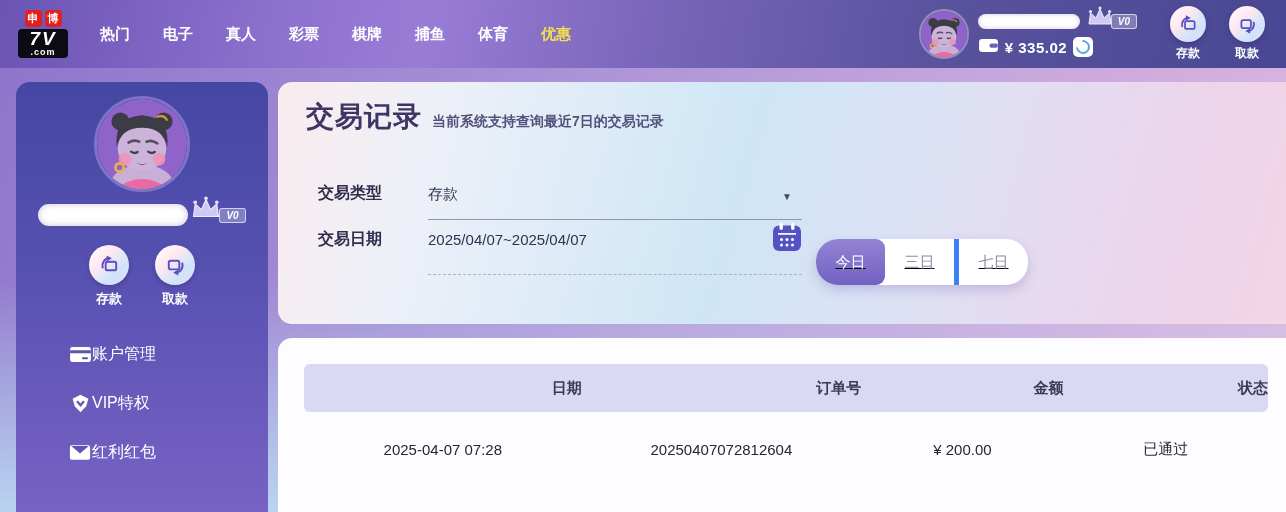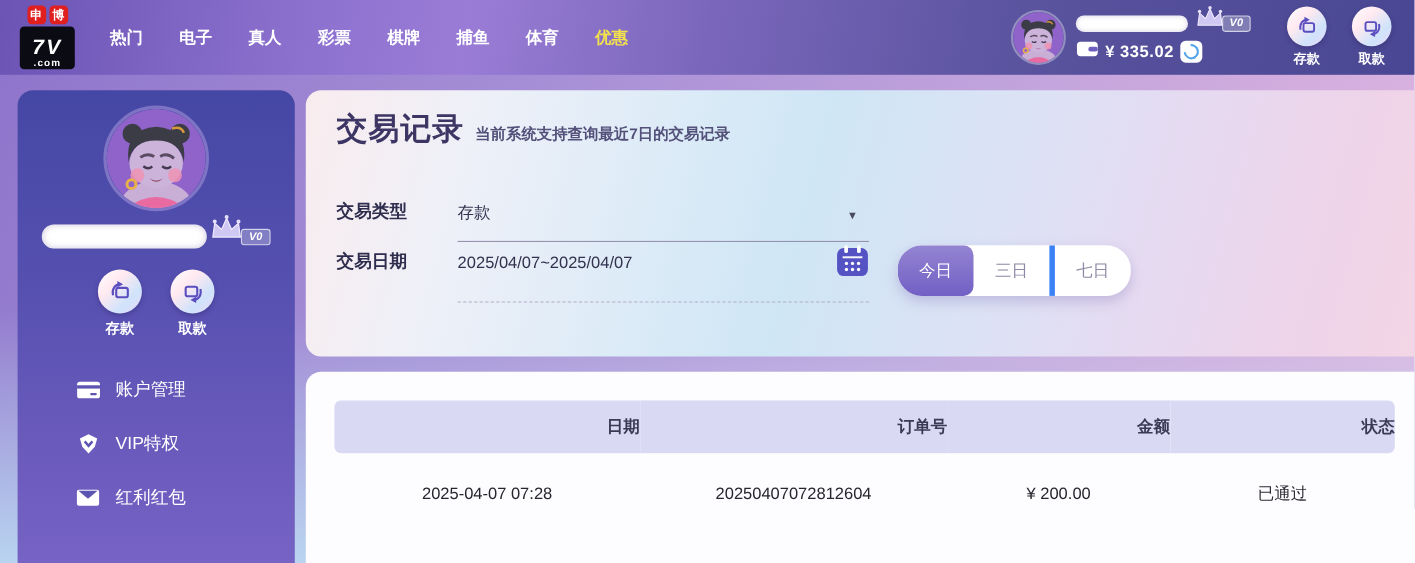--- a/index.html
+++ b/index.html
@@ -10,21 +10,21 @@
            linear-gradient(115deg,#8d74cb 0%,#a78fd6 35%,#bfa2dc 60%,#d4aede 82%,#e2bce2 100%);
   }
 
   
   .navbar { height:68px; display:flex; align-items:center;
             background:linear-gradient(100deg,#6b54b4 0%,#8d71cf 22%,#9a7cd6 33%,#7a67bb 50%,#5a539e 72%,#494793 100%); }
   .logo { margin-left:12px; width:62px; cursor:pointer; }
   .logo-badges { display:flex; gap:3px; justify-content:center; margin-bottom:2px; }
   .logo-badge { width:17px; height:17px; background:#e01f1f; border-radius:4px; color:#fff;
                 font-size:11px; font-weight:bold; display:flex; align-items:center; justify-content:center; }
-  .logo-box { background:#0b0b14; border-radius:4px; color:#fff; text-align:center; width:50px; margin:0 auto; padding:10px 0 2px; }
+  .logo-box { background:#0b0b14; border-radius:4px; color:#fff; text-align:center; width:50px; margin:0 auto; padding:0 0 2px; }
   .logo-name { font-size:19px; font-weight:bold; font-style:italic; letter-spacing:2px; line-height:19px; }
   .logo-suffix { font-size:9px; font-weight:bold; line-height:8px; letter-spacing:1px; }
 
   .nav-items { display:flex; gap:33px; margin-left:26px; }
   .nav-item { color:#fff; font-size:15px; font-weight:bold; cursor:pointer; white-space:nowrap; }
   .nav-item.active { color:#f2e14d; }
 
   .nav-right { margin-left:auto; display:flex; align-items:center; }
   .user-block { display:flex; align-items:center; gap:9px; }
   .avatar-sm { width:50px; height:50px; border-radius:50%; overflow:hidden;
@@ -62,44 +62,44 @@
   .sb-name-row { display:flex; align-items:center; margin-top:12px; }
   .name-pill-lg { width:150px; height:22px; border-radius:12px; background:#fff;
                   box-shadow:inset 0 0 7px rgba(130,110,170,.4); }
   .crown-lg { margin-left:2px; margin-top:-10px; }
   .sb-login { color:#dcd9f2; font-size:13px; margin-top:15px; }
   .sb-actions { display:flex; gap:26px; margin-top:19px; }
   .sb-qa { display:flex; flex-direction:column; align-items:center; cursor:pointer; }
   .sb-qa .qa-circle { width:40px; height:40px; }
   .sb-qa .qa-label { font-size:13px; margin-top:5px; }
   .sb-menu { align-self:stretch; margin-top:35px; padding-left:52px; display:flex; flex-direction:column; gap:27px; }
-  .menu-item { display:flex; align-items:center; gap:13px; color:#fff; font-size:16px; height:22px; cursor:pointer; }
+  .menu-item { display:flex; align-items:center; color:#fff; font-size:16px; height:22px; cursor:pointer; }
   .menu-icon { width:24px; display:flex; justify-content:center; }
 
   
   .main { flex:1; display:flex; flex-direction:column; gap:14px; min-width:0; }
 
   .filter-card { height:242px; border-radius:14px 0 0 14px; position:relative;
                  background:linear-gradient(105deg,#f9ecee 0%,#eef0f8 15%,#dcebf7 32%,#cfe6f5 45%,#dce2f5 62%,#e7d9f0 78%,#efd3e8 92%,#f3d7e6 100%); }
   .title-row { position:absolute; left:28px; top:16px; display:flex; align-items:baseline; gap:10px; }
   .page-title { font-size:28px; font-weight:bold; color:#3d3564; letter-spacing:1px; }
   .page-subtitle { font-size:14px; font-weight:bold; color:#53507a; }
 
-  .f-row { position:absolute; left:28px; display:flex; align-items:flex-start; }
+  .f-row { position:absolute; left:40px; display:flex; align-items:flex-start; }
   .f-row.type { top:100px; }
   .f-row.date { top:146px; }
   .f-label { width:110px; font-size:16px; font-weight:bold; color:#2f2d4e; line-height:22px; }
   .f-field { width:374px; position:relative; font-size:15px; color:#33324e; line-height:20px; cursor:pointer; }
   .f-field.type-field { padding:2px 0 15px; border-bottom:1px solid #9793ae; }
   .f-field.date-field { padding:2px 0 24px; border-bottom:1px dashed #b3aec6; }
   .caret { position:absolute; right:10px; top:5px; font-size:10px; color:#4a4860; }
   .cal-btn { position:absolute; right:0; top:-6px; width:30px; height:30px; cursor:pointer; }
 
-  .range-group { position:absolute; left:538px; top:141px; width:212px; height:46px; background:#fff;
-                 border-radius:22px; display:flex; box-shadow:0 5px 12px rgba(110,90,170,.28); overflow:hidden; }
+  .range-group { position:absolute; left:538px; top:157px; width:212px; height:46px; background:#fff;
+                 border-radius:22px; display:flex; box-shadow:0 5px 12px rgba(110,90,170,.28); overflow:hidden;text-decoration:underline; }
   .range-btn { flex:1; display:flex; align-items:center; justify-content:center; font-size:15px;
                color:#8d8aa6; cursor:pointer; background:transparent; border:none;
                font-family:inherit; }
   .range-btn + .range-btn { border-left:5px solid #3b82f6; }
   .range-btn.active { background:linear-gradient(180deg,#9484d2 0%,#7260c4 100%); color:#fff; border-radius:9px; }
   .range-btn.active + .range-btn { border-left:none; }
 
   .table-card { flex:1; background:#fdfdff; border-radius:14px 0 0 0; padding:26px 18px 0 26px; }
   table { width:100%; border-collapse:collapse; table-layout:fixed; }
   thead th { background:#d9d9f4; height:48px; font-size:15px; font-weight:600; color:#3a3a55; }

